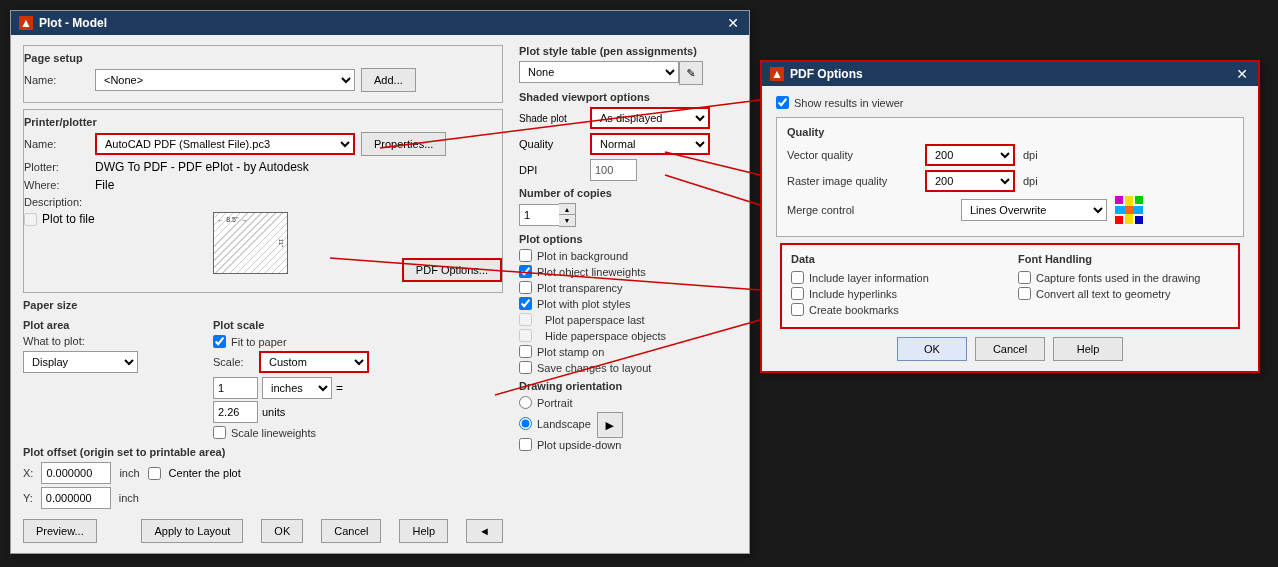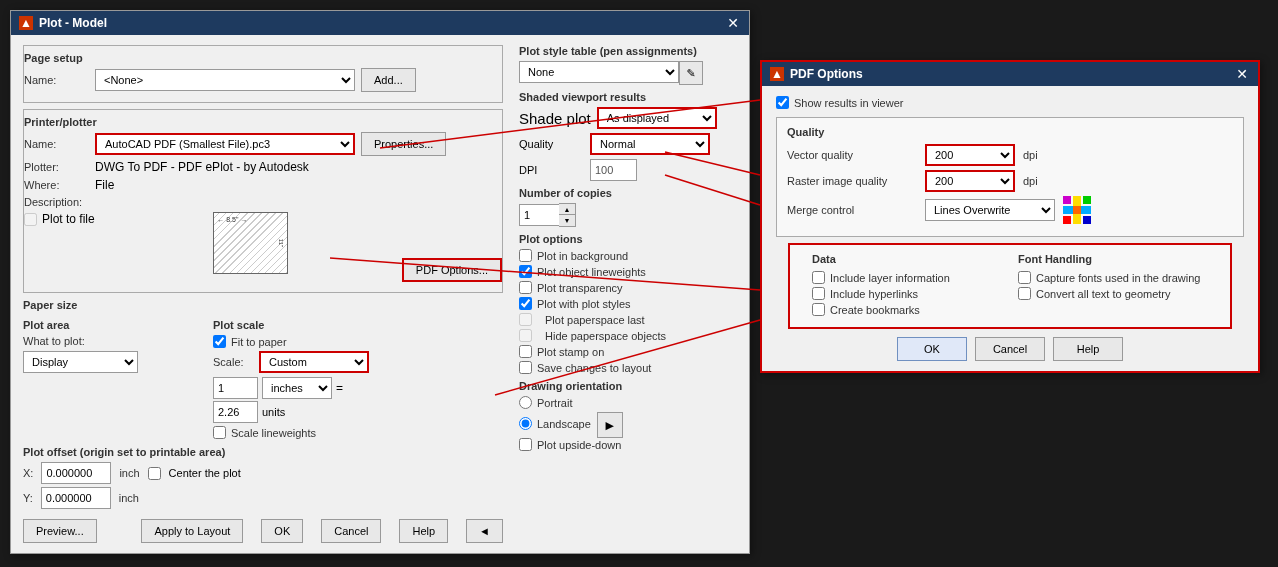--- a/index.html
+++ b/index.html
@@ -225,22 +225,22 @@
       min-width: 130px;
     }
 
     .dpi-label {
       font-size: 11px;
       color: #333;
     }
 
     .data-section {
       border: 2px solid #cc0000;
-      padding: 8px 22px;
-      margin: 6px 12px;
+      padding: 8px 9px;
+      margin: 6px 4px;
       background: #f8f8f8;
     }
 
     .data-columns {
       display: flex;
       gap: 16px;
     }
 
     .data-col { flex: 1; }
 
@@ -420,23 +420,23 @@
       <div class="plot-right">
 
         <div class="groupbox-title">Plot style table (pen assignments)</div>
         <div style="display:flex; margin-bottom:6px;">
           <select style="width:160px;">
             <option>None</option>
           </select>
           <button class="btn" style="width:24px; padding:0;">✎</button>
         </div>
 
-        <div class="groupbox-title">Shaded viewport results</div>
+        <div class="groupbox-title">Shaded viewport options</div>
         <div class="field-row">
-          <span style="font-size:15px; min-width:65px;">Shade plot</span>
+          <span style="font-size:10px; min-width:65px;">Shade plot</span>
           <select style="width:120px; border: 2px solid #cc0000;" class="highlighted-border">
             <option>As displayed</option>
           </select>
         </div>
         <div class="field-row">
           <span style="font-size:11px; min-width:65px;">Quality</span>
           <select style="width:120px; border: 2px solid #cc0000;" class="highlighted-border">
             <option>Normal</option>
           </select>
         </div>
@@ -545,21 +545,21 @@
       <div class="quality-row">
         <span class="quality-label">Raster image quality</span>
         <select style="width:90px; border: 2px solid #cc0000;">
           <option>200</option>
         </select>
         <span class="dpi-label">dpi</span>
       </div>
 
       <div class="quality-row">
         <span class="quality-label">Merge control</span>
-        <select style="width:130px;">
+        <select style="width:146px;margin-left:36px;">
           <option>Lines Overwrite</option>
         </select>
 
         <svg width="28" height="28">
           <rect x="0" y="10" width="28" height="8" fill="#00aaff"></rect>
           <rect x="10" y="0" width="8" height="28" fill="#ffdd00"></rect>
           <rect x="10" y="10" width="8" height="8" fill="#ff6600"></rect>
           <rect x="0" y="0" width="8" height="8" fill="#cc00cc"></rect>
           <rect x="20" y="0" width="8" height="8" fill="#00cc00"></rect>
           <rect x="0" y="20" width="8" height="8" fill="#ff0000"></rect>

